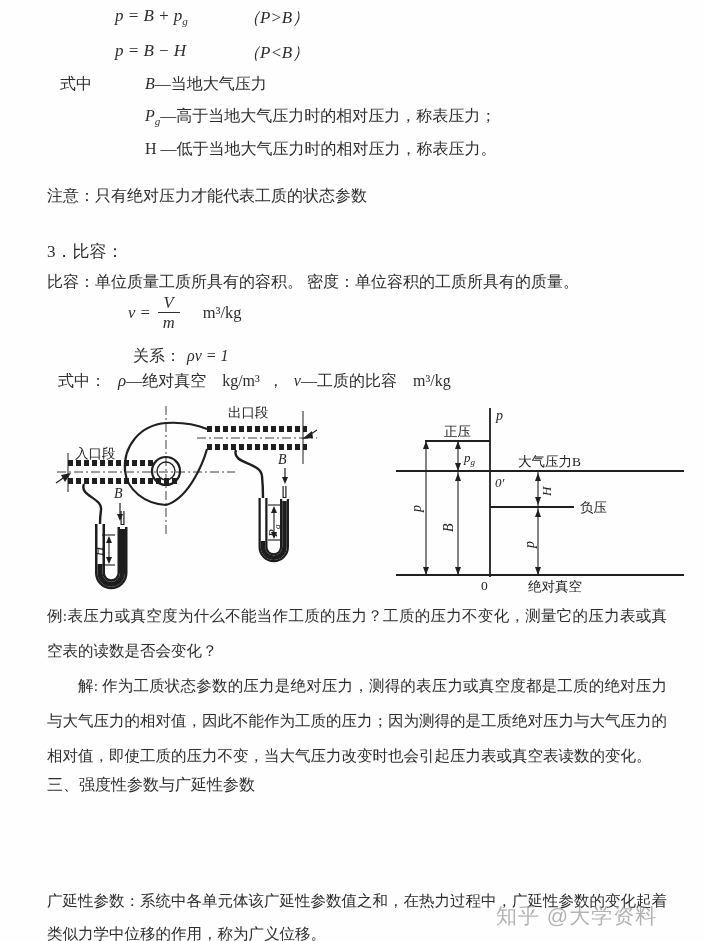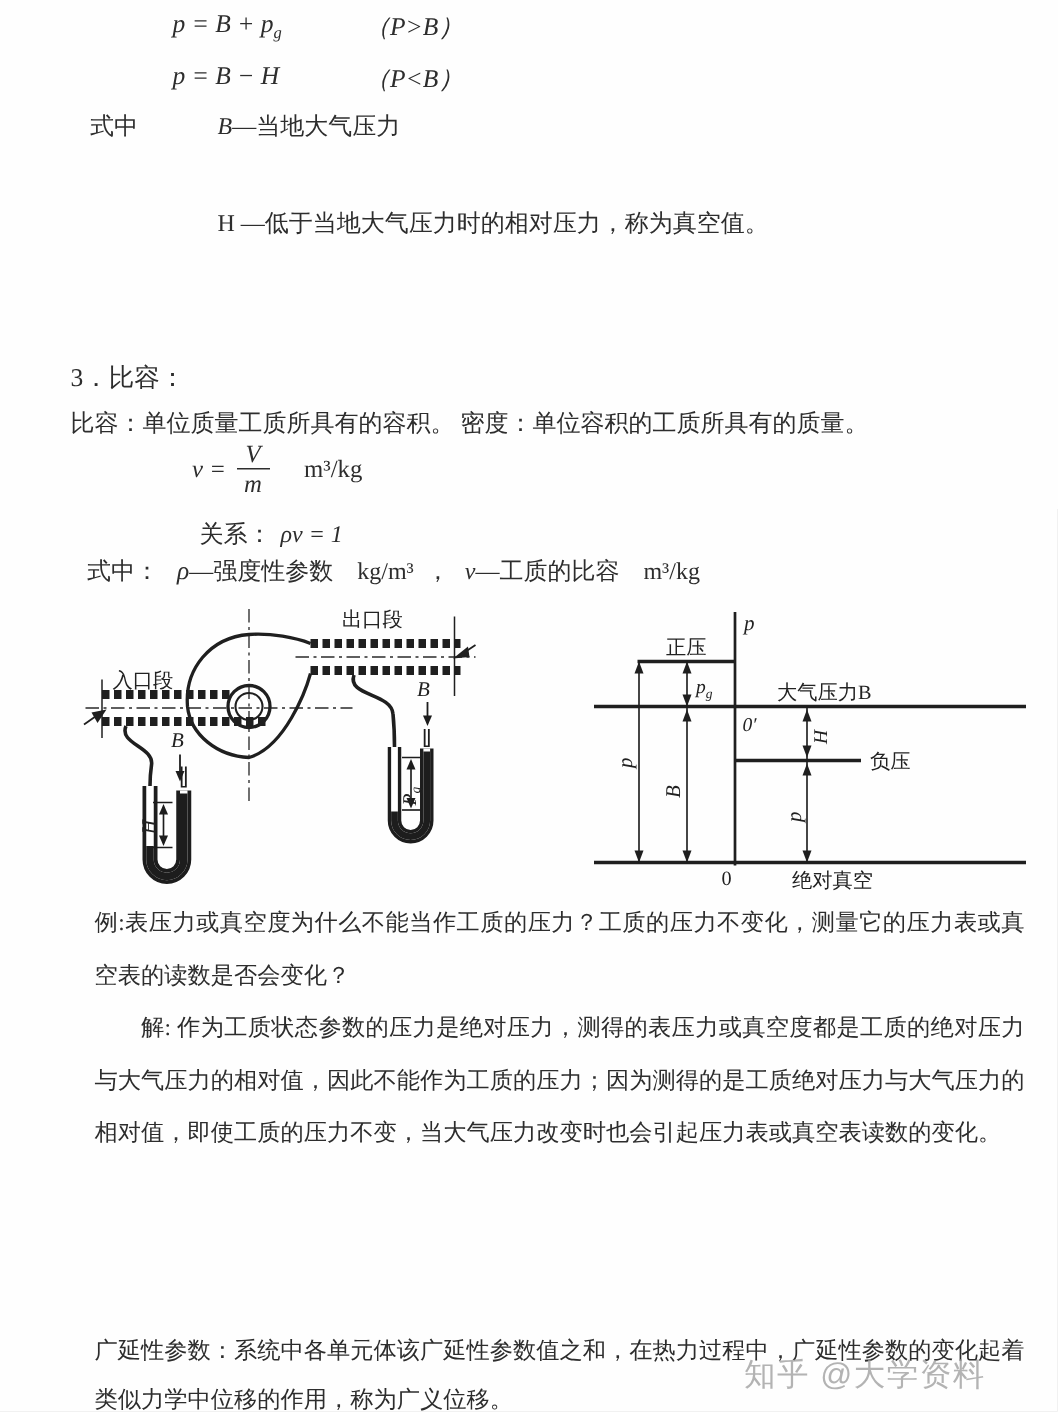--- a/index.html
+++ b/index.html
@@ -12,21 +12,21 @@
   .body{font-size:16px;white-space:nowrap;}
   .math{font-style:italic;font-family:"Liberation Serif","DejaVu Serif",serif;}
   .eq{font-size:17px;font-style:italic;white-space:nowrap;}
   .sub{font-size:11px;vertical-align:-4px;font-style:italic;}
   .heading{font-size:17px;font-weight:normal;white-space:nowrap;}
   .veq{display:flex;align-items:center;font-size:16.5px;}
   .frac{display:inline-block;text-align:center;margin:0 7px;vertical-align:middle;}
   .frac .num{display:block;border-bottom:1.4px solid #2d2d2d;padding:0 6px;line-height:19px;}
   .frac .den{display:block;line-height:19px;}
   .unit{margin-left:16px;font-style:normal;}
-  .para{width:620px;font-size:15.5px;margin-left:16px;}
+  .para{width:620px;font-size:15.5px;}
   .para p{margin:0;line-height:35px;text-align:justify;}
   .para p.indent{text-indent:2em;}
   .sec-head{font-size:16px;white-space:nowrap;}
   .watermark{
     font-family:"Liberation Sans","DejaVu Sans",sans-serif;
     font-size:21px;color:rgba(158,158,158,0.78);letter-spacing:1px;
     white-space:nowrap;z-index:5;
   }
   svg text{font-family:"Liberation Serif","DejaVu Serif",serif;fill:#222;}
   svg .cjk{font-size:13.5px;}
@@ -38,40 +38,42 @@
 
 <div class="page">
 
   <div class="abs eq" style="left:115px;top:6px"><span>p = B + p</span><span class="sub">g</span></div>
   <div class="abs eq" style="left:243px;top:6px">（P&gt;B）</div>
   <div class="abs eq" style="left:115px;top:41px">p = B − H</div>
   <div class="abs eq" style="left:243px;top:41px">（P&lt;B）</div>
 
   <div class="abs body" style="left:60px;top:74px">式中</div>
   <div class="abs body" style="left:145px;top:74px"><span class="math">B</span><span class="sub"></span><span>—当地大气压力</span></div>
-  <div class="abs body" style="left:145px;top:139px"><span>H</span><span class="sub"></span><span> —低于当地大气压力时的相对压力，称为真空值。</span></div>
+  <div class="abs body" style="left:145px;top:106px"><span class="math">P</span><span class="sub">g</span><span>—高于当地大气压力时的相对压力，称表压力；</span></div>
+  <div class="abs body" style="left:145px;top:139px"><span>H</span><span class="sub"></span><span> —低于当地大气压力时的相对压力，称表压力。</span></div>
 
+  <div class="abs body" style="left:47px;top:186px">注意：只有绝对压力才能代表工质的状态参数</div>
 
   <div class="abs heading" style="left:47px;top:240px">3．比容：</div>
   <div class="abs body" style="left:47px;top:272px">比容：单位质量工质所具有的容积。 密度：单位容积的工质所具有的质量。</div>
 
   <div class="abs veq" style="left:128px;top:293px">
     <span class="math">v =</span>
     <span class="frac">
         <span class="num math">V</span>
         <span class="den math">m</span>
       </span>
     <span class="unit">m³/kg</span>
   </div>
 
   <div class="abs body" style="left:133px;top:346px"><span>关系：</span><span class="math" style="margin-left:6px">ρv = 1</span></div>
 
   <div class="abs body" style="left:58px;top:371px">
     <span>式中：</span>
-    <span class="math" style="margin-left:8px;font-size:17px">ρ</span><span>—强度性参数</span>
+    <span class="math" style="margin-left:8px;font-size:17px">ρ</span><span>—绝对真空</span>
     <span class="unit" style="margin-left:12px">kg/m³</span>
     <span style="margin-left:4px">，</span>
     <span class="math" style="margin-left:6px">v</span><span>—工质的比容</span>
     <span class="unit" style="margin-left:12px">m³/kg</span>
   </div>
 
   <svg class="abs" style="left:55px;top:398px" width="265" height="200" viewBox="0 0 265 200">
     <g stroke="#2a2a2a" fill="none">
       <line x1="2" y1="74" x2="180" y2="74" stroke-width="0.9" stroke-dasharray="9 3 2 3"></line>
       <line x1="111" y1="8" x2="111" y2="138" stroke-width="0.9" stroke-dasharray="9 3 2 3"></line>
@@ -169,19 +171,20 @@
     <text transform="translate(146,148) rotate(-90)" class="it">p</text>
     <text x="93" y="190" class="cjk">0</text>
     <text x="140" y="191" class="cjk">绝对真空</text>
   </svg>
 
   <div class="abs para" style="left:47px;top:598px">
     <p>例:表压力或真空度为什么不能当作工质的压力？工质的压力不变化，测量它的压力表或真空表的读数是否会变化？</p>
     <p class="indent">解: 作为工质状态参数的压力是绝对压力，测得的表压力或真空度都是工质的绝对压力与大气压力的相对值，因此不能作为工质的压力；因为测得的是工质绝对压力与大气压力的相对值，即使工质的压力不变，当大气压力改变时也会引起压力表或真空表读数的变化。</p>
   </div>
 
+  <div class="abs sec-head" style="left:47px;top:775px">三、强度性参数与广延性参数</div>
   <div class="abs para" style="left:47px;top:884px">
     <p style="line-height:33px">广延性参数：系统中各单元体该广延性参数值之和，在热力过程中，广延性参数的变化起着类似力学中位移的作用，称为广义位移。</p>
   </div>
 
   <div class="abs watermark" style="left:496px;top:902px">知乎 @大学资料</div>
 
 </div>
 
 </body></html>

